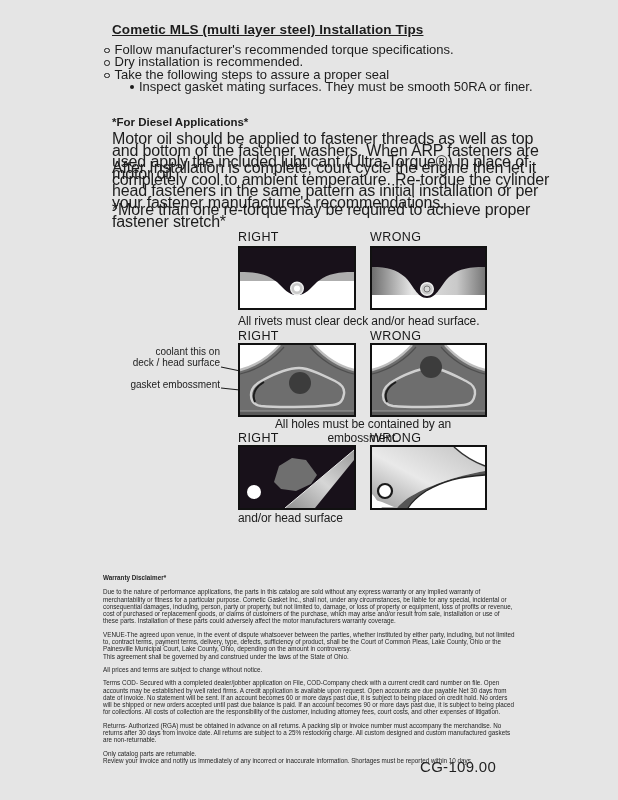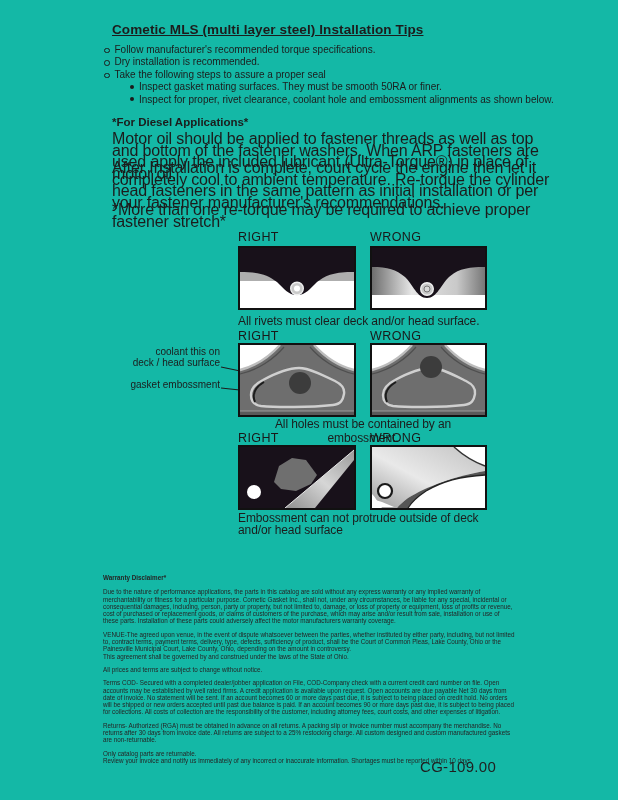--- a/index.html
+++ b/index.html
@@ -1,27 +1,27 @@
 <!DOCTYPE html>
 <html><head>
 <meta charset="utf-8">
 <style>
   html,body { margin:0; padding:0; background:#fff; }
   .page {
-    position:relative; width:618px; height:800px; background:#14b8a6;
+    position:relative; width:618px; height:800px; background:#e5e5e5;
     font-family:"Liberation Sans", sans-serif; color:#1c1c1c; overflow:hidden;
   }
   .abs { position:absolute; }
 
   .title {
     top:22px; left:112px; font-size:13.5px; font-weight:bold;
     text-decoration:underline; letter-spacing:0.1px;
   }
 
-  .bullets { top:44px; left:104px; width:452px; font-size:10px; line-height:12.4px; }
+  .bullets { top:44px; left:104px; width:452px; font-size:13px; line-height:12.4px; }
   .brow { display:flex; align-items:flex-start; }
   .brow.sub { margin-left:26px; }
   .o-bullet { flex:0 0 auto; width:3.5px; height:3.5px; border:1px solid #1c1c1c; border-radius:50%; margin:3.8px 5px 0 0; }
   .f-bullet { flex:0 0 auto; width:4px; height:4px; background:#1c1c1c; border-radius:50%; margin:3.8px 5px 0 0; }
 
   .diesel-h { top:116px; left:112px; font-size:11.5px; font-weight:bold;text-align:right; }
   .bodyp { left:112px; width:446px; font-size:16px; line-height:11.6px; letter-spacing:-0.15px; }
   .p1 { top:133px; }
   .p2 { top:162px; }
   .note { top:204px; }
@@ -75,24 +75,20 @@
       <span class="o-bullet"></span>
       <span>Dry installation is recommended.</span>
     </div>
     <div class="brow">
       <span class="o-bullet"></span>
       <span>Take the following steps to assure a proper seal</span>
     </div>
     <div class="brow sub">
       <span class="f-bullet"></span>
       <span>Inspect gasket mating surfaces.  They must be smooth 50RA or finer.</span>
-    </div>
-    <div class="brow sub">
-      <span class="f-bullet"></span>
-      <span>Inspect for proper, rivet clearance, coolant hole and embossment alignments as shown below.</span>
     </div>
   </div>
 
   <div class="abs diesel-h">*For Diesel Applications*</div>
   <div class="abs bodyp p1">Motor oil should be applied to fastener threads as well as top and bottom of the fastener washers. When ARP fasteners are used apply the included lubricant (Ultra-Torque®) in place of motor oil.</div>
   <div class="abs bodyp p2">After Installation is complete, court cycle the engine then let it completely cool to ambient temperature. Re-torque the cylinder head fasteners in the same pattern as initial installation or per your fastener manufacturer's recommendations.</div>
   <div class="abs bodyp note">*More than one re-torque may be required to achieve proper fastener stretch*</div>
 
   <div class="abs dlabel r1">RIGHT</div>
   <div class="abs dlabel w1">WRONG</div>
@@ -207,21 +203,20 @@
       <path d="M2,2 L84,2 C94,11 104,17 115,21 L115,26 C85,31 56,42 38,53 C33,57 29,60 27,63 L12,63 C8,57 5,52 2,49 Z" fill="url(#g3w)"></path>
       <path d="M115,26 C85,31 56,42 38,53 C33,57 29,60 27,63 L38,63 C41,58 47,52 56,46 C74,35 95,31 115,30 Z" fill="#555555"></path>
       <path d="M84,2 C94,11 104,17 115,21" stroke="#333333" stroke-width="1.5" fill="none"></path>
       <path d="M115,30 C95,31 74,35 56,46 C47,52 41,58 38,63" stroke="#222222" stroke-width="1.3" fill="none"></path>
       <path d="M2,62 L24,62 L12,57 L2,54 Z" fill="#ffffff"></path>
       <circle cx="15" cy="46" r="7" fill="#ffffff" stroke="#1a1a1a" stroke-width="2.2"></circle>
       <rect x="1" y="1" width="115" height="63" fill="none" stroke="#111111" stroke-width="2"></rect>
     </svg>
   </div>
   <div class="abs cap3 caption">
-    <div>Embossment can not protrude outside of deck</div>
     <div>and/or head surface</div>
   </div>
 
   <div class="abs legal">
     <div class="lh">Warranty Disclaimer*</div>
     <div class="para">Due to the nature of performance applications, the parts in this catalog are sold without any express warranty or any implied warranty of merchantability or fitness for a particular purpose.  Cometic Gasket Inc., shall not, under any circumstances, be liable for any special, incidental or consequential damages, including, person, party or property, but not limited to, damage, or loss of property or equipment, loss of profits or revenue, cost of purchased or replacement goods, or claims of customers of the purchase, which may arise and/or result from sale, installation or use of these parts.  Installation of these parts could adversely affect the motor manufacturers warranty coverage.</div>
     <div class="para">
       <div>VENUE-The agreed upon venue, in the event of dispute whatsoever between the parties, whether instituted by either party, including, but not limited to, contract terms, payment terms, delivery, type, defects, sufficiency of product, shall be the Court of Common Pleas, Lake County, Ohio or the Painesville Municipal Court, Lake County, Ohio, depending on the amount in controversy.</div>
       <div>This agreement shall be governed by and construed under the laws of the State of Ohio.</div>
     </div>

